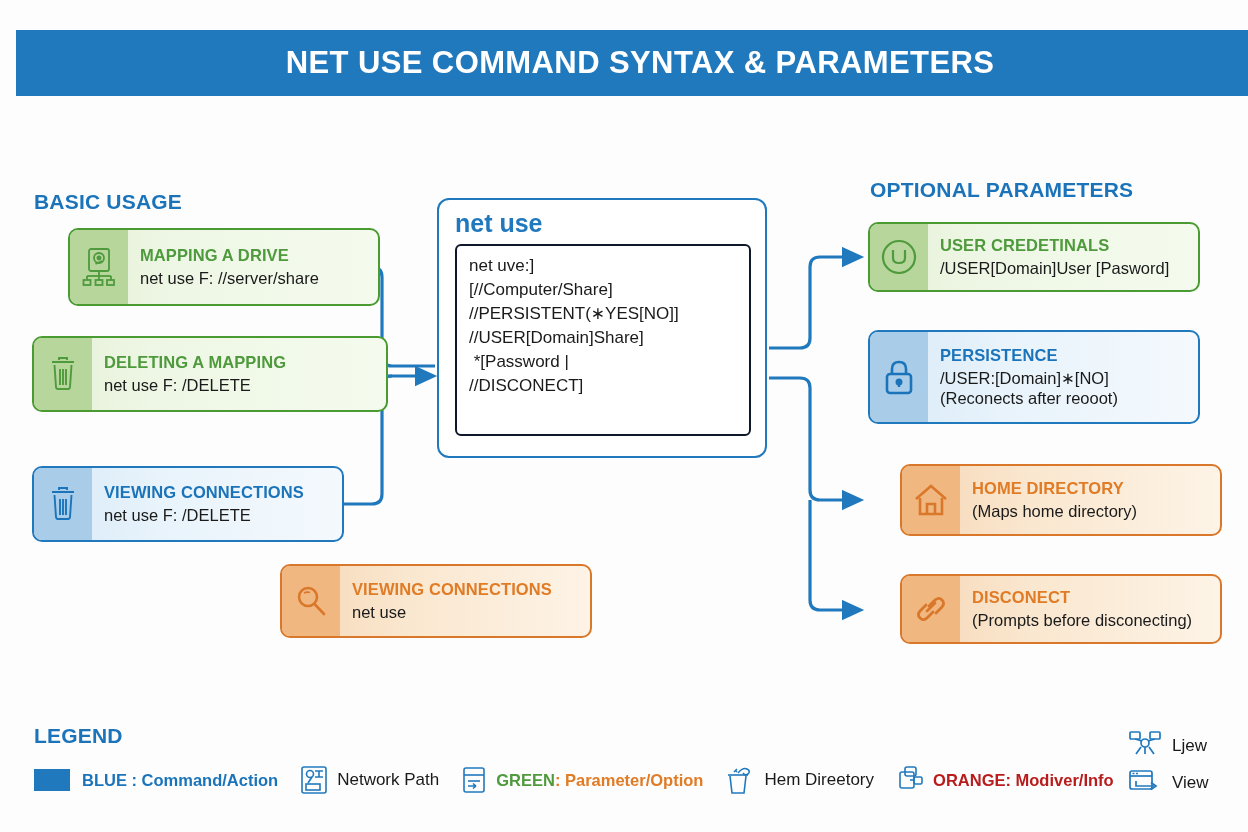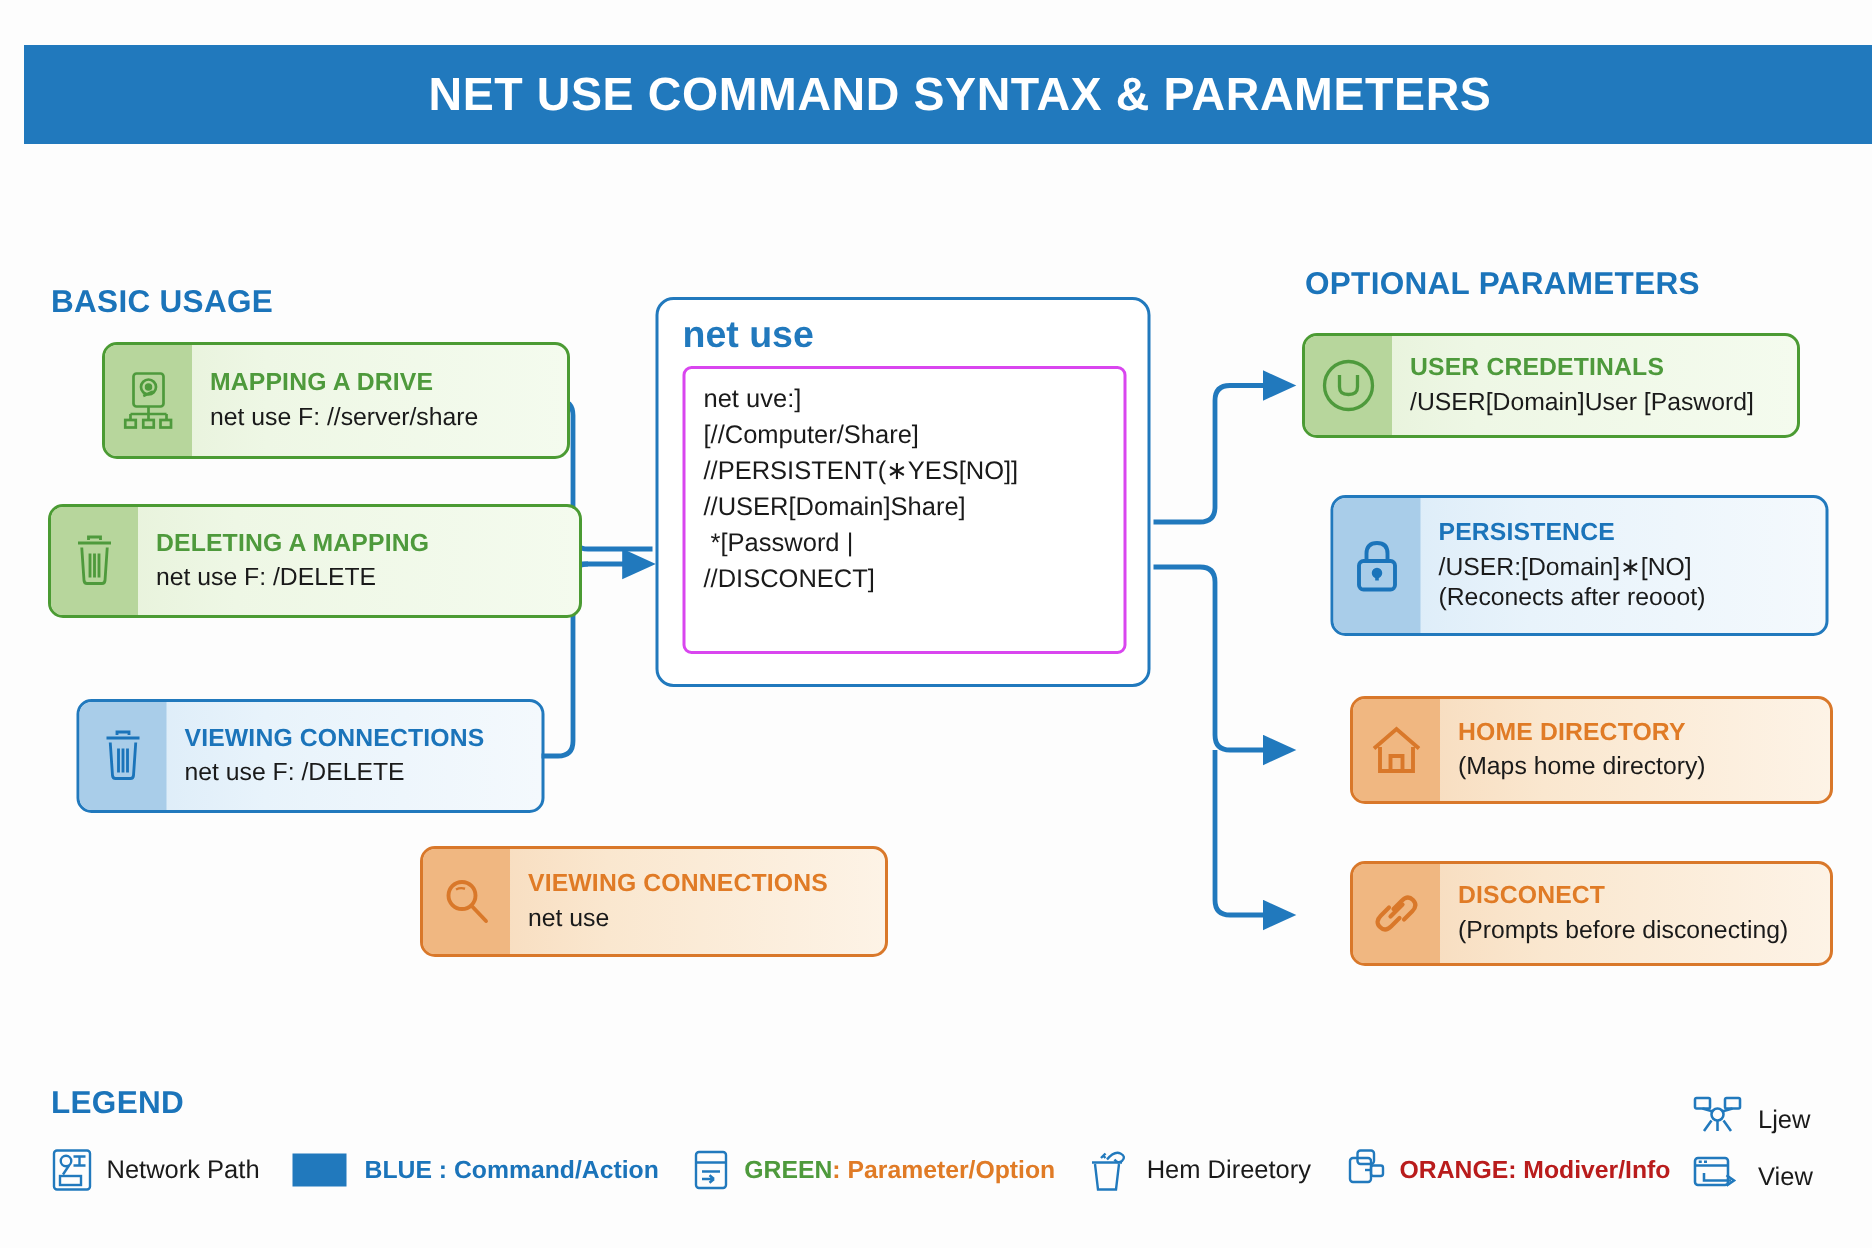--- a/index.html
+++ b/index.html
@@ -53,21 +53,21 @@
   }
   .card .title { font-size: 16.5px; font-weight: bold; color: #4e9a3c; letter-spacing: 0.1px; line-height: 1.18; }
   .card .sub   { font-size: 16.5px; color: #1a1a1a; line-height: 1.22; margin-top: 2px; }
 
   
   .card.green { border-color: #4b9b33; background: linear-gradient(to right, #e4f0d6 0%, #eef7e5 35%, #f4fbee 100%); }
   .card.green .icon-pane { background: #b7d69c; }
   .card.green .title { color: #4e9a3c; }
 
   
-  .card.blue { border-color: #2179bd; background: linear-gradient(to right, #d7e9f7 0%, #e8f3fb 40%, #f4f9fd 100%); margin-left: 19px; }
+  .card.blue { border-color: #2179bd; background: linear-gradient(to right, #d7e9f7 0%, #e8f3fb 40%, #f4f9fd 100%); }
   .card.blue .icon-pane { background: #a9cde9; }
   .card.blue .title { color: #1b74ba; }
 
   
   .card.orange { border-color: #d9782a; background: linear-gradient(to right, #f6d7b6 0%, #fae7cf 40%, #fdf3e6 100%); margin-left: 32px; }
   .card.orange .icon-pane { background: #f0b781; }
   .card.orange .title { color: #e07b26; }
 
   
   #card-mapping   { left: 32px;  top: 228px; width: 312px; height: 78px; margin-left: 36px; }
@@ -81,21 +81,21 @@
   #card-disconect { left: 868px; top: 574px; width: 322px; height: 70px; }
 
   
   #center-box {
     position: absolute; left: 437px; top: 198px; width: 330px; height: 260px;
     border: 2.5px solid #2179bd; border-radius: 12px; background: #ffffff;
     padding: 10px 14px 14px 16px;
   }
   #center-title { font-size: 25px; font-weight: bold; color: #2179bd; line-height: 1.1; margin-bottom: 6px; }
   #center-code {
-    border: 2px solid #d946ef; border-radius: 6px; background: #fff;
+    border: 2px solid #0f172a; border-radius: 6px; background: #fff;
     padding: 8px 10px 8px 12px; height: 192px;
   }
   #center-code .line { font-size: 17px; color: #1a1a1a; line-height: 1.42; white-space: pre; }
 
   
   #connectors { position: absolute; left: 0; top: 0; width: 1248px; height: 832px; pointer-events: none; }
 
   
   .legend-row { position: absolute; left: 34px; top: 764px; display: flex; align-items: center; }
   .legend-item { display: flex; align-items: center; margin-right: 22px; }
@@ -277,35 +277,35 @@
     </div>
     <div class="body">
       <div class="title">DISCONECT</div>
       <div class="sub">(Prompts before disconecting)</div>
     </div>
   </div>
 
   <div class="legend-row">
 
     <div class="legend-item">
+      <div class="legend-swatch"></div>
+      <div class="legend-text blue">BLUE : Command/Action</div>
+    </div>
+
+    <div class="legend-item">
       <span class="legend-icon">
         <svg width="28" height="30" viewBox="0 0 28 30" fill="none" stroke="#2179bd" stroke-width="1.6">
           <rect x="2" y="2" width="24" height="26" rx="2"></rect>
           <circle cx="10" cy="9" r="3.5"></circle>
           <path d="M12 12 L8 18"></path>
           <path d="M15 6 L23 6 M19 6 L19 12 M15 12 L23 12"></path>
           <rect x="6" y="19" width="14" height="6"></rect>
         </svg>
       </span>
       <div class="legend-text plain">Network Path</div>
-    </div>
-
-    <div class="legend-item">
-      <div class="legend-swatch"></div>
-      <div class="legend-text blue">BLUE : Command/Action</div>
     </div>
 
     <div class="legend-item legend-gp">
       <span class="legend-icon">
         <svg width="26" height="30" viewBox="0 0 26 30" fill="none" stroke="#2179bd" stroke-width="1.6">
           <rect x="3" y="3" width="20" height="24" rx="2"></rect>
           <path d="M3 10 L23 10"></path>
           <path d="M7 16 L19 16"></path>
           <path d="M7 21 L15 21 M15 21 L12 18.5 M15 21 L12 23.5"></path>
         </svg>

